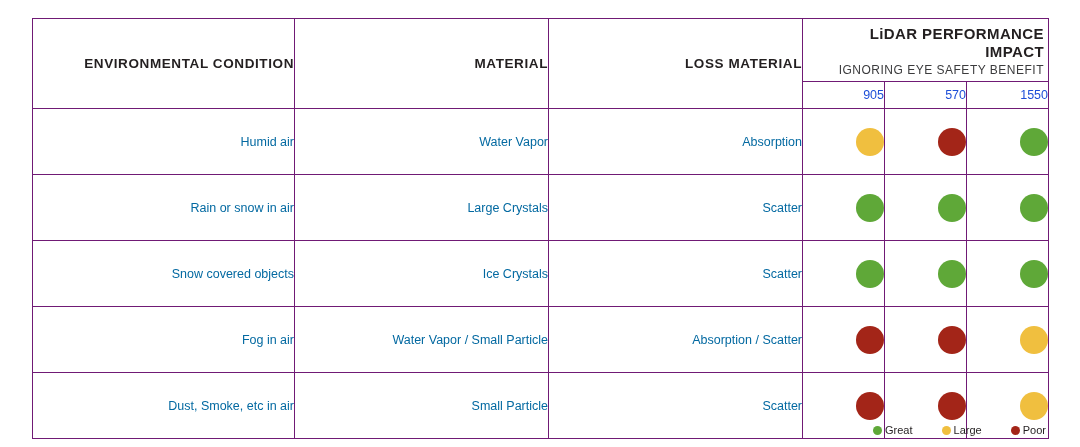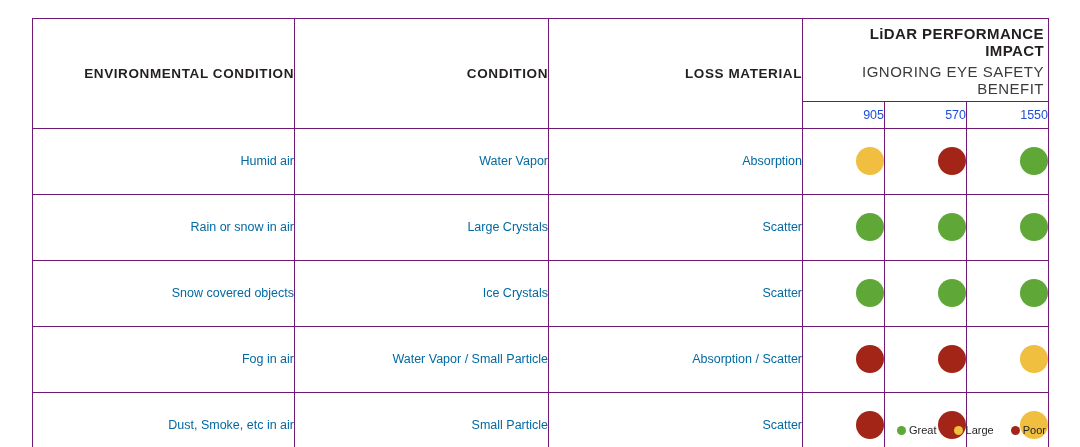--- a/index.html
+++ b/index.html
@@ -55,21 +55,21 @@
     height: 52px;
     padding: 6px 4px 4px 4px !important;
   }
   .perf-title {
     font-size: 15px;
     font-weight: bold;
     letter-spacing: 0.4px;
     line-height: 1.15;
   }
   .perf-sub {
-    font-size: 15px;
+    font-size: 12px;
     font-weight: normal;
     letter-spacing: 0.5px;
     color: #3b3b3d;
     margin-top: 3px;
   }
   .wl-head {
     height: 26px;
     font-size: 12.5px;
     font-weight: normal;
     color: #1d4ed8;
@@ -93,21 +93,21 @@
   .legend {
     position: absolute;
     right: 34px;
     top: 424px;
     font-size: 11px;
     color: #231f20;
     white-space: nowrap;
   }
   .legend-item {
     display: inline-block;
-    margin-left: 14px;
+    margin-left: 26px;
   }
   .legend-dot {
     display: inline-block;
     width: 9px;
     height: 9px;
     border-radius: 50%;
     margin-right: 3px;
     vertical-align: -1px;
   }
 </style>
@@ -121,21 +121,21 @@
         <col class="col-cond">
           <col class="col-mat">
           <col class="col-loss">
         <col class="col-wl">
           <col class="col-wl">
           <col class="col-wl">
       </colgroup>
       <thead>
         <tr>
           <th class="head-cell" rowspan="2">ENVIRONMENTAL CONDITION</th>
-          <th class="head-cell" rowspan="2">CONDITION</th>
+          <th class="head-cell" rowspan="2">MATERIAL</th>
           <th class="head-cell" rowspan="2">LOSS MATERIAL</th>
           <th class="perf-head" colspan="3">
             <div class="perf-title">LiDAR PERFORMANCE IMPACT</div>
             <div class="perf-sub">IGNORING EYE SAFETY BENEFIT</div>
           </th>
         </tr>
         <tr>
           <th class="wl-head">905</th>
           <th class="wl-head">570</th>
           <th class="wl-head">1550</th>

